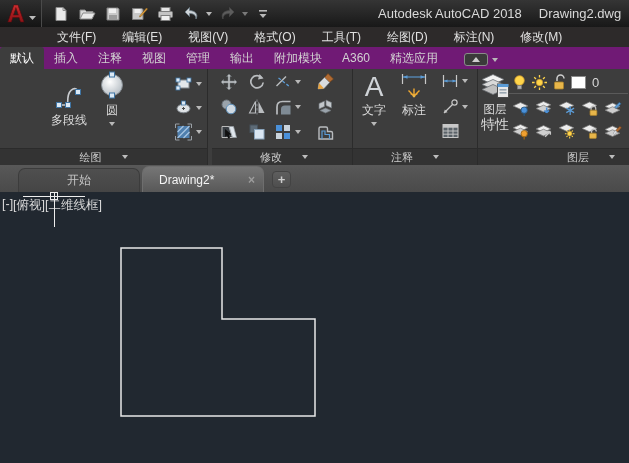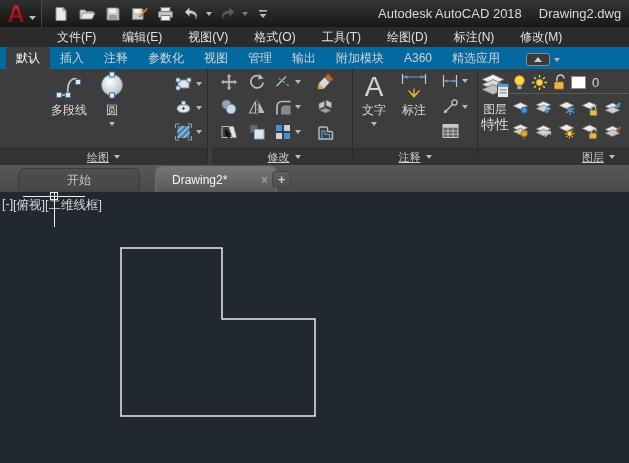--- a/index.html
+++ b/index.html
@@ -21,37 +21,37 @@
   .dd.dim { border-top-color:#7a7a7a; }
   #title-text { position:absolute; left:378px; top:0; height:27px; display:flex;
     align-items:center; gap:17px; color:#d9d9d9; font-size:13px; white-space:nowrap; }
 
   
   #menubar { left:0; top:27px; width:629px; height:20px; background:#2d2a2a;
     display:flex; align-items:center; padding-left:44px; }
   .menu-item { color:#e0e0e0; font-size:12px; padding:2px 13px; cursor:default; }
 
   
-  #ribbontabs { left:0; top:47px; width:629px; height:22px; background:#0369a1;
-    display:flex; align-items:flex-end; padding-left:6px; }
+  #ribbontabs { left:0; top:47px; width:629px; height:22px; background:#701a75;
+    display:flex; align-items:flex-end; padding-left:0; }
   .rtab { font-size:12px; color:#d2d2d2; padding:4px 10px 4px; line-height:14px; }
   .rtab.active { background:#3d3d3d; color:#ffffff; border-radius:3px 3px 0 0; }
   #ribbon-minimize { margin-left:16px; margin-bottom:3px; display:flex; align-items:center; gap:4px; }
   #ribbon-minimize .pill { width:24px; height:13px; border:1px solid #8a8a8a; border-radius:3px;
     background:#3a3a3a; display:flex; align-items:center; justify-content:center; }
   .up-arrow { width:0; height:0; border-left:4px solid transparent; border-right:4px solid transparent;
     border-bottom:5px solid #cfcfcf; }
 
   
   #ribbon { left:0; top:69px; width:629px; height:96px; background:#3d3d3d; }
   .panel { position:absolute; top:0; height:96px; }
   .panel .body { position:absolute; left:0; top:0; right:0; height:79px; }
   .panel .ptitle { position:absolute; left:0; right:0; bottom:0; height:17px; background:#333333;
     border-top:1px solid #2b2b2b; color:#cccccc; font-size:11px; display:flex;
-    align-items:center; justify-content:center; gap:5px;text-decoration:underline; }
+    align-items:center; justify-content:center; gap:20px; }
   .panel .ptitle .dd { border-top-color:#bdbdbd; }
   .psep { position:absolute; top:0; height:96px; width:1px; background:#2b2b2b; }
 
   .big-btn { position:absolute; display:flex; flex-direction:column; align-items:center; }
   .big-btn .lbl { color:#dcdcdc; font-size:12px; margin-top:1px; white-space:nowrap; }
   .mini-btn { position:absolute; display:flex; align-items:center; gap:3px; }
   .grid-ico { position:absolute; }
 
   
   #layer-staterow { position:absolute; left:31px; top:3px; width:119px; height:22px;
@@ -62,21 +62,21 @@
   
   #filetabs { left:0; top:165px; width:629px; height:27px;
     background:linear-gradient(#585858,#4a4a4a); }
   #tab-start { position:absolute; left:18px; top:3px; width:122px; height:24px;
     background:linear-gradient(#4f4f4f,#454545); border:1px solid #3c3c3c; border-bottom:none;
     border-radius:7px 7px 0 0; color:#c6c6c6; font-size:12px;
     display:flex; align-items:center; justify-content:center; }
   #tab-drawing { position:absolute; left:142px; top:1px; width:122px; height:26px;
     background:linear-gradient(#767676,#585858); border:1px solid #6e6e6e; border-bottom:none;
     border-radius:7px 7px 0 0; color:#f4f4f4; font-size:12px;
-    display:flex; align-items:center; padding:0 8px 0 16px;margin-left:13px; }
+    display:flex; align-items:center; padding:0 8px 0 16px; }
   #tab-drawing .close { margin-left:auto; color:#9c9c9c; font-size:12px; font-weight:bold; }
   #tab-new { position:absolute; left:272px; top:6px; width:19px; height:17px;
     background:linear-gradient(#5e5e5e,#4e4e4e); border:1px solid #434343; border-radius:4px;
     color:#cccccc; font-size:13px; font-weight:bold; display:flex; align-items:center;
     justify-content:center; line-height:1; }
 
   
   #canvas { left:0; top:192px; width:629px; height:271px; background:#212830; overflow:hidden; }
   #vp-controls { position:absolute; left:2px; top:5px; color:#dadada; font-size:12.5px;
     display:flex; }
@@ -172,40 +172,39 @@
     <span class="menu-item">工具(T)</span>
     <span class="menu-item">绘图(D)</span>
     <span class="menu-item">标注(N)</span>
     <span class="menu-item">修改(M)</span>
   </div>
 
   <div id="ribbontabs" class="abs">
     <span class="rtab active">默认</span>
     <span class="rtab">插入</span>
     <span class="rtab">注释</span>
-    <span class="rtab">参数化</span>
     <span class="rtab">视图</span>
     <span class="rtab">管理</span>
     <span class="rtab">输出</span>
     <span class="rtab">附加模块</span>
     <span class="rtab">A360</span>
     <span class="rtab">精选应用</span>
     <span id="ribbon-minimize">
       <span class="pill">
           <span class="up-arrow"></span>
         </span>
       <span class="dd"></span>
     </span>
   </div>
 
   <div id="ribbon" class="abs">
 
     <div class="panel" style="left:0; width:207px;">
       <div class="body">
-        <div class="big-btn" style="left:46px; top:2px; width:46px;">
+        <div class="big-btn" style="left:46px; top:12px; width:46px;">
           <svg width="30" height="30" viewBox="0 0 30 30">
             <path d="M5 24 H14 C14 24 12 11 19 8 C21.5 7 24 8.5 24 11" fill="none" stroke="#c9ccd0" stroke-width="1.6"></path>
             <rect x="2.5" y="21.5" width="5" height="5" fill="#dce9f5" stroke="#3f74a3"></rect>
             <rect x="11.5" y="21.5" width="5" height="5" fill="#dce9f5" stroke="#3f74a3"></rect>
             <rect x="21.5" y="8.5" width="5" height="5" fill="#dce9f5" stroke="#3f74a3"></rect>
           </svg>
           <span class="lbl">多段线</span>
         </div>
         <div class="big-btn" style="left:94px; top:2px; width:36px;">
           <svg width="30" height="30" viewBox="0 0 30 30">

